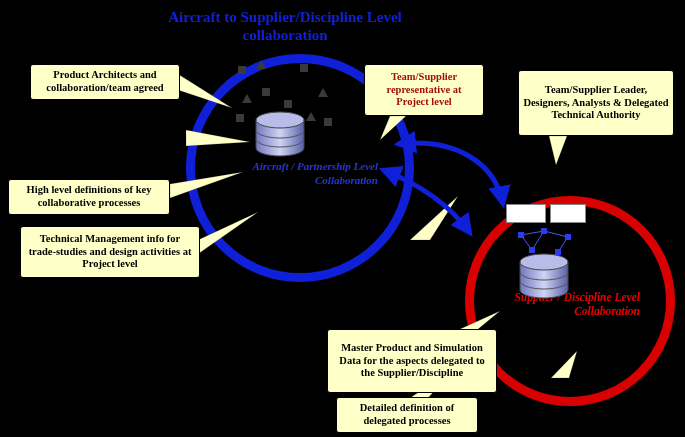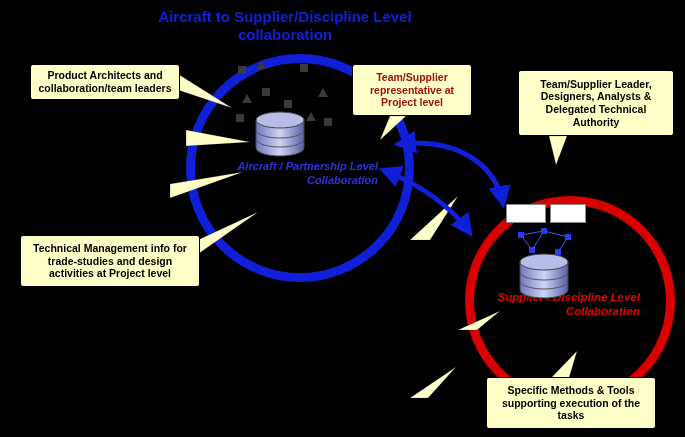--- a/index.html
+++ b/index.html
@@ -1,18 +1,18 @@
 <!DOCTYPE html>
 <html><head>
 <meta charset="utf-8">
 <style>
   html,body{margin:0;padding:0;background:#222;}
   .stage{
     position:relative;width:685px;height:437px;background:#000;overflow:hidden;
-    font-family:Liberation Sans, sans-serif;
+    font-family:Liberation Serif, serif;
   }
   .title{position:absolute;font-weight:bold;font-size:15px;text-align:center;line-height:1.2;}
   .circle{position:absolute;border-radius:50%;}
   .circle-label{position:absolute;font-weight:bold;font-style:italic;text-align:right;line-height:1.25;}
   .callout{
     position:absolute;background:#ffffc8;border:1px solid #000;border-radius:3px;
     font-weight:bold;font-size:10.5px;line-height:1.2;color:#000;text-align:center;
     display:flex;align-items:center;justify-content:center;padding:2px 4px;box-sizing:border-box;
     z-index:10;
   }
@@ -142,19 +142,21 @@
       <g fill="#2b3bf0">
         <rect x="518" y="232" width="6" height="6"></rect>
         <rect x="541" y="228" width="6" height="6"></rect>
         <rect x="565" y="234" width="6" height="6"></rect>
         <rect x="529" y="247" width="6" height="6"></rect>
         <rect x="555" y="249" width="6" height="6"></rect>
       </g>
     </g>
   </svg>
 
-  <div class="callout" style="left:30px;top:64px;width:150px;height:36px;">Product Architects and collaboration/team leaders</div>
-  <div class="callout" style="left:20px;top:226px;width:180px;height:52px;margin-top:9px;">Technical Management info for trade-studies and design activities at Project level</div>
-  <div class="callout" style="left:352px;top:64px;width:120px;height:52px;color:#a01010;">Team/Supplier representative at Project level</div>
+  <div class="callout" style="left:30px;top:64px;width:150px;height:36px;">Product Architects and collaboration/team agreed</div>
+  <div class="callout" style="left:8px;top:179px;width:162px;height:36px;">High level definitions of key collaborative processes</div>
+  <div class="callout" style="left:20px;top:226px;width:180px;height:52px;">Technical Management info for trade-studies and design activities at Project level</div>
+  <div class="callout" style="left:364px;top:64px;width:120px;height:52px;color:#a01010;">Team/Supplier representative at Project level</div>
   <div class="callout" style="left:518px;top:70px;width:156px;height:66px;">Team/Supplier Leader, Designers, Analysts &amp; Delegated Technical Authority</div>
-  <div class="callout" style="left:486px;top:377px;width:170px;height:52px;">Specific Methods &amp; Tools supporting execution of the tasks</div>
+  <div class="callout" style="left:327px;top:329px;width:170px;height:64px;">Master Product and Simulation Data for the aspects delegated to the Supplier/Discipline</div>
+  <div class="callout" style="left:336px;top:397px;width:142px;height:36px;">Detailed definition of delegated processes</div>
 
 </div>
 
 </body></html>

